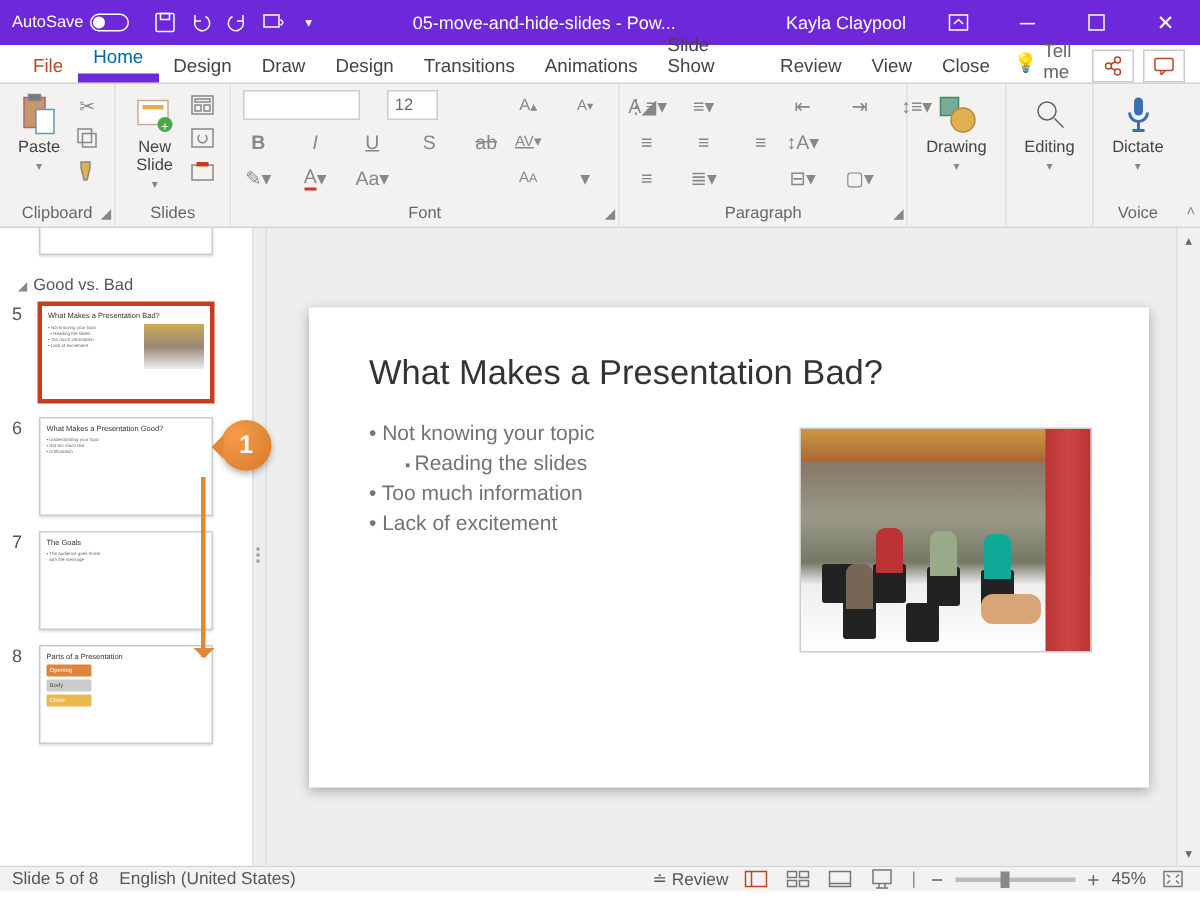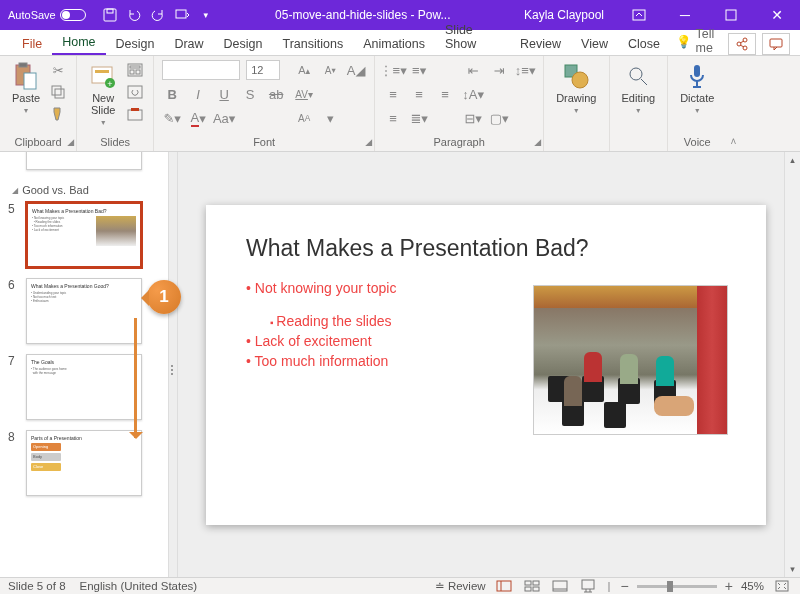--- a/index.html
+++ b/index.html
@@ -16,57 +16,57 @@
 .titlebar .doc { flex: 1; text-align: center; }
 .titlebar .user { padding: 0 12px; }
 .titlebar .winbtns { display: flex; }
 .titlebar .winbtns div { width: 46px; height: 30px; display: flex; align-items: center; justify-content: center; font-size: 14px; }
 .titlebar svg { stroke: #fff; fill: none; }
 
 
 .tabs { height: 26px; background: #fff; border-bottom: 1px solid #d4d4d4; display: flex; align-items: flex-end; padding-left: 12px; font-size: 12.5px; color: #444; }
 .tabs .tab { padding: 4px 10px 4px; cursor: pointer; }
 .tabs .tab.file { color: #b7472a; }
-.tabs .tab.active { color: #14532d; border-bottom: 2px solid #6d28d9; }
+.tabs .tab.active { color: #0369a1; border-bottom: 6px solid #6d28d9; }
 .tabs .right { margin-left: auto; display: flex; align-items: center; gap: 6px; padding-right: 10px; }
 .tabs .tellme { display: flex; align-items: center; gap: 4px; color: #666; }
 .tabs .sharebtn { width: 28px; height: 22px; border: 1px solid #ccc; display: flex; align-items: center; justify-content: center; }
 
 
 .ribbon { height: 96px; background: #f3f2f1; border-bottom: 1px solid #d4d4d4; display: flex; }
 .group { border-right: 1px solid #e1dfdd; padding: 4px 8px 2px; display: flex; flex-direction: column; }
 .group .body { flex: 1; display: flex; align-items: flex-start; gap: 4px; }
 .group .label { text-align: center; font-size: 11px; color: #666; padding: 1px 0; position: relative; }
 .group .label .dlg { position: absolute; right: -6px; bottom: 2px; font-size: 9px; color: #888; }
 .bigbtn { display: flex; flex-direction: column; align-items: center; justify-content: center; font-size: 11px; color: #444; padding: 2px 4px; gap: 2px; }
 .bigbtn .ico { width: 28px; height: 28px; display: flex; align-items: center; justify-content: center; }
 .smallbtn { width: 20px; height: 20px; display: flex; align-items: center; justify-content: center; color: #888; font-size: 13px; }
 .col { display: flex; flex-direction: column; gap: 2px; }
-.row { display: flex; align-items: center; gap: 6px; }
+.row { display: flex; align-items: center; gap: 18px; }
 .fontbox { width: 78px; height: 20px; border: 1px solid #ccc; background: #fff; font-size: 11px; padding: 0 4px; display: flex; align-items: center; color: #aaa; }
 .sizebox { width: 34px; height: 20px; border: 1px solid #ccc; background: #fff; font-size: 11px; padding: 0 4px; display: flex; align-items: center; color: #666; }
 .disabled { color: #bbb; }
 
 
 .work { display: flex; height: 425px; }
 .thumbpanel { width: 168px; background: #fff; overflow: hidden; padding: 2px 8px 2px 8px; position: relative; }
 .thumb-sep { width: 10px; background: #eee; border-left: 1px solid #ddd; border-right: 1px solid #ddd; position: relative; }
 .thumb-sep .handle { position: absolute; top: 50%; left: 2px; width: 6px; height: 20px; display: flex; flex-direction: column; gap: 2px; }
 .thumb-sep .handle span { width: 2px; height: 2px; background: #999; }
 .thumb { display: flex; gap: 6px; margin-bottom: 10px; }
 .thumb .num { width: 12px; font-size: 12px; color: #555; }
 .thumb .slide { width: 116px; height: 66px; background: #fff; border: 1px solid #ccc; box-shadow: 0 1px 2px rgba(0,0,0,0.15); font-size: 4px; padding: 4px; position: relative; overflow: hidden; }
 .thumb.selected .slide { border: 2px solid #c43e1c; box-shadow: 0 0 0 1px #c43e1c; }
 .section-hdr { font-size: 11px; color: #555; padding: 4px 0 6px 4px; display: flex; align-items: center; gap: 4px; }
 .section-hdr::before { content: "◢"; font-size: 8px; color: #888; }
 
 .canvas { flex: 1; background: #eee; display: flex; align-items: center; justify-content: center; position: relative; padding-left:10px; }
 .slidemain { width: 560px; height: 320px; background: #fff; box-shadow: 0 2px 8px rgba(0,0,0,0.3); padding: 30px 40px; position: relative; }
 .slidemain h2 { font-size: 23px; font-weight: 400; color: #333; margin-bottom: 16px; }
-.slidemain ul { list-style: none; font-size: 14px; color: #ef4444; margin-top: 13px; }
+.slidemain ul { list-style: none; font-size: 14px; color: #737373; }
 .slidemain ul li { padding: 2px 0; }
 .slidemain ul li::before { content: "• "; }
 .slidemain ul ul li::before { content: "▪ "; font-size: 10px; }
 .slidemain ul ul { padding-left: 24px; }
 .slide-img { position: absolute; right: 38px; top: 80px; width: 195px; height: 150px; background: linear-gradient(180deg,#c94 0%, #a63 15%, #876 15%, #998 40%, #776 60%, #eee 70%, #fff 100%); border: 1px solid #ccc; overflow: hidden; }
 .slide-img .curtain { position: absolute; top: 0; right: 0; width: 30px; height: 100%; background: linear-gradient(90deg,#b33,#c44,#b33); }
 .slide-img .person { position: absolute; width: 18px; height: 30px; border-radius: 6px 6px 0 0; }
 .slide-img .chair { position: absolute; width: 22px; height: 26px; background: #222; border-radius: 2px; }
 .scroll-v { width: 16px; background: #f0f0f0; border-left: 1px solid #ddd; position: relative; }
 .scroll-v .track { position: absolute; top: 16px; bottom: 16px; left: 2px; right: 2px; }
@@ -436,22 +436,22 @@
     </div>
 
   <div class="canvas">
     <div class="slidemain">
       <h2>What Makes a Presentation Bad?</h2>
       <ul>
         <li>Not knowing your topic</li>
         <ul>
             <li>Reading the slides</li>
           </ul>
+        <li>Too much information</li>
         <li>Lack of excitement</li>
-        <li>Too much information</li>
       </ul>
       <div class="slide-img">
         <div class="curtain"></div>
         <div class="chair" style="left:14px;bottom:32px"></div>
         <div class="chair" style="left:48px;bottom:32px"></div>
         <div class="chair" style="left:84px;bottom:30px"></div>
         <div class="chair" style="left:120px;bottom:28px"></div>
         <div class="chair" style="left:28px;bottom:8px"></div>
         <div class="chair" style="left:70px;bottom:6px"></div>
         <div class="person" style="left:50px;bottom:52px;background:#b33"></div>

